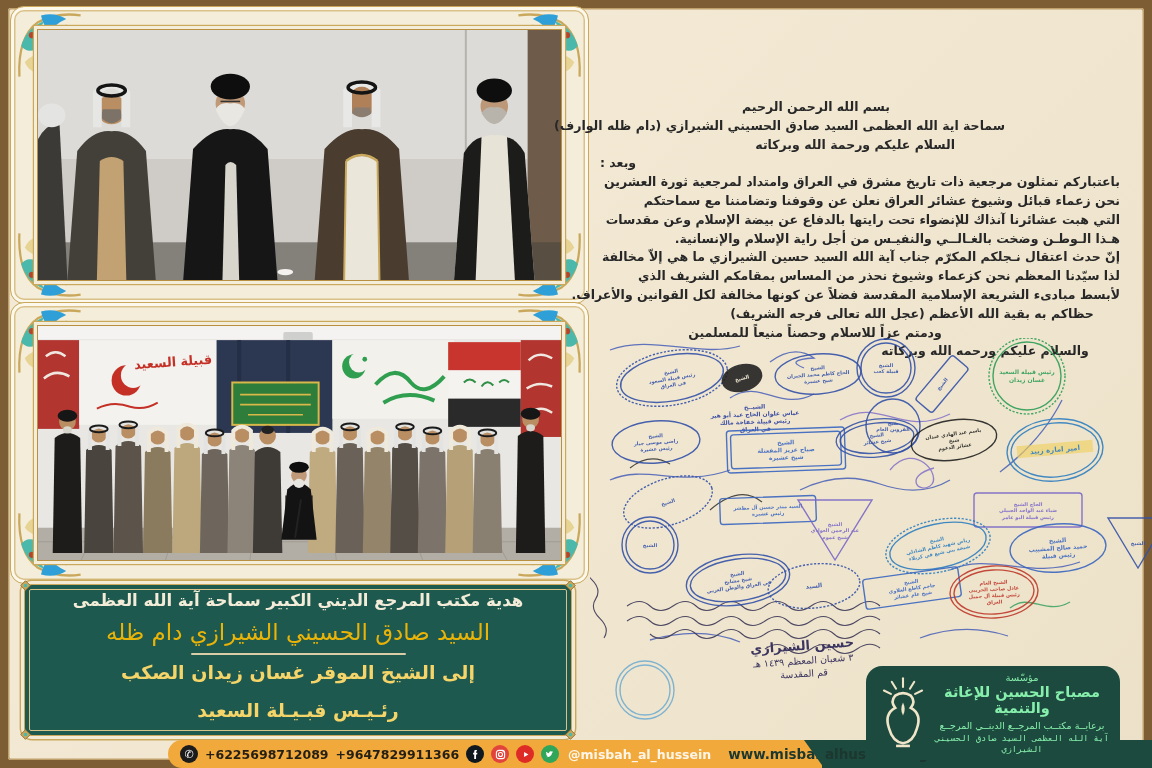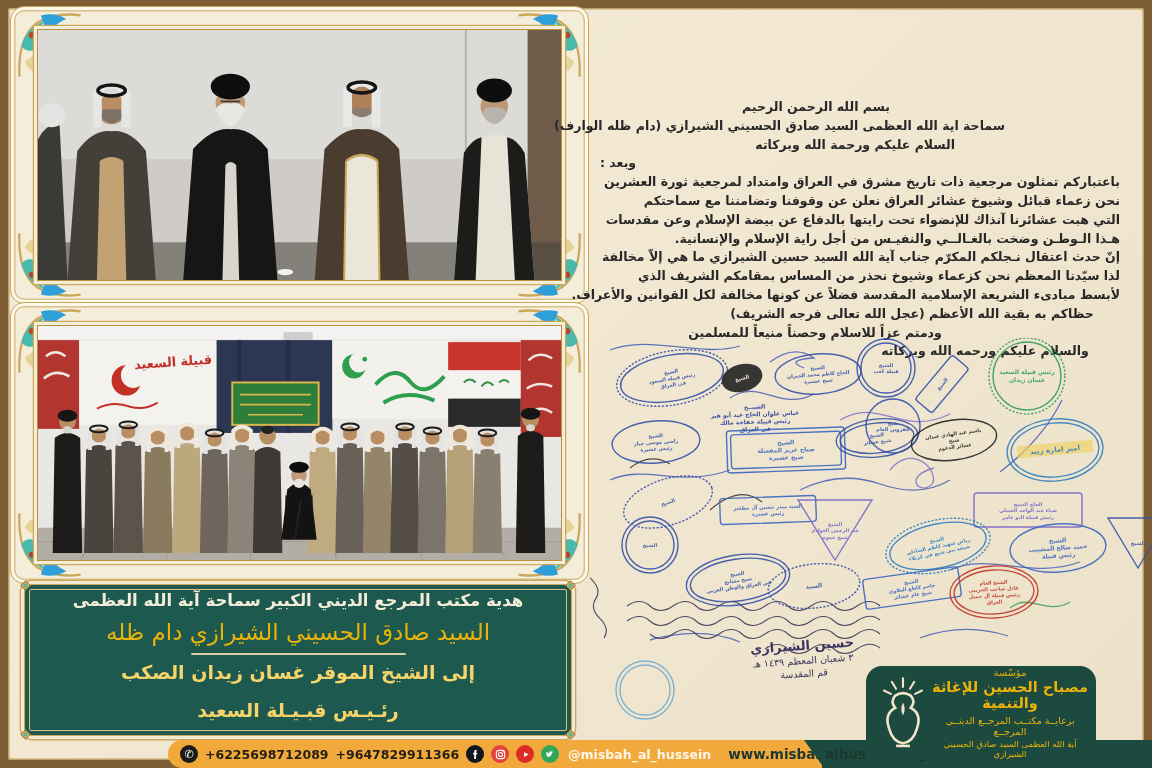--- a/index.html
+++ b/index.html
@@ -67,29 +67,29 @@
     border-radius:14px 0 0 14px;display:flex;align-items:center;gap:7px;padding:0 10px 0 12px;box-sizing:border-box;
     font-weight:bold;font-size:12.5px;color:#241f15;}
   .badge{width:18px;height:18px;border-radius:50%;display:flex;align-items:center;justify-content:center;flex:0 0 auto;}
   .badge svg{width:11px;height:11px;display:block;}
   .b-phone{background:#1b1b1b;color:#fff;font-size:11px;}
   .b-fb{background:#10181f}.b-ig{background:#e2443b}.b-yt{background:#df2b26}.b-tw{background:#2fa65a}
   .handle{color:#fdf6e8;margin-left:2px;}
   .site{color:#1c372f;margin-left:10px;font-size:13.5px;}
 
   
-  .logo-panel{position:absolute;left:866px;top:666px;width:230px;height:94px;background:#1d4a3e;
+  .logo-panel{position:absolute;left:866px;top:666px;width:254px;height:94px;background:#1d4a3e;
     border-radius:16px 16px 0 0;display:flex;flex-direction:row-reverse;align-items:center;
-    padding:4px 8px;box-sizing:border-box;color:#eab308;direction:rtl;}
+    padding:4px 8px;box-sizing:border-box;color:#86efac;direction:rtl;}
   .lamp{flex:0 0 58px;display:flex;align-items:center;justify-content:center;}
   .logo-text{flex:1;text-align:center;}
   .lp0{font-size:10px;opacity:.95}
   .lp1{font-size:14.5px;font-weight:bold;margin-top:1px;}
   .lp2{font-size:9.5px;margin-top:4px;letter-spacing:.5px;}
-  .lp3{font-size:8.5px;margin-top:2px;}
+  .lp3{font-size:8.5px;margin-top:2px;font-family:Liberation Mono, monospace;}
 </style>
 </head>
 <body>
 
 <div class="poster">
   <div class="paper"></div>
 
   <svg width="0" height="0" style="position:absolute">
     <defs>
       <symbol id="fl" viewBox="0 0 80 80">

